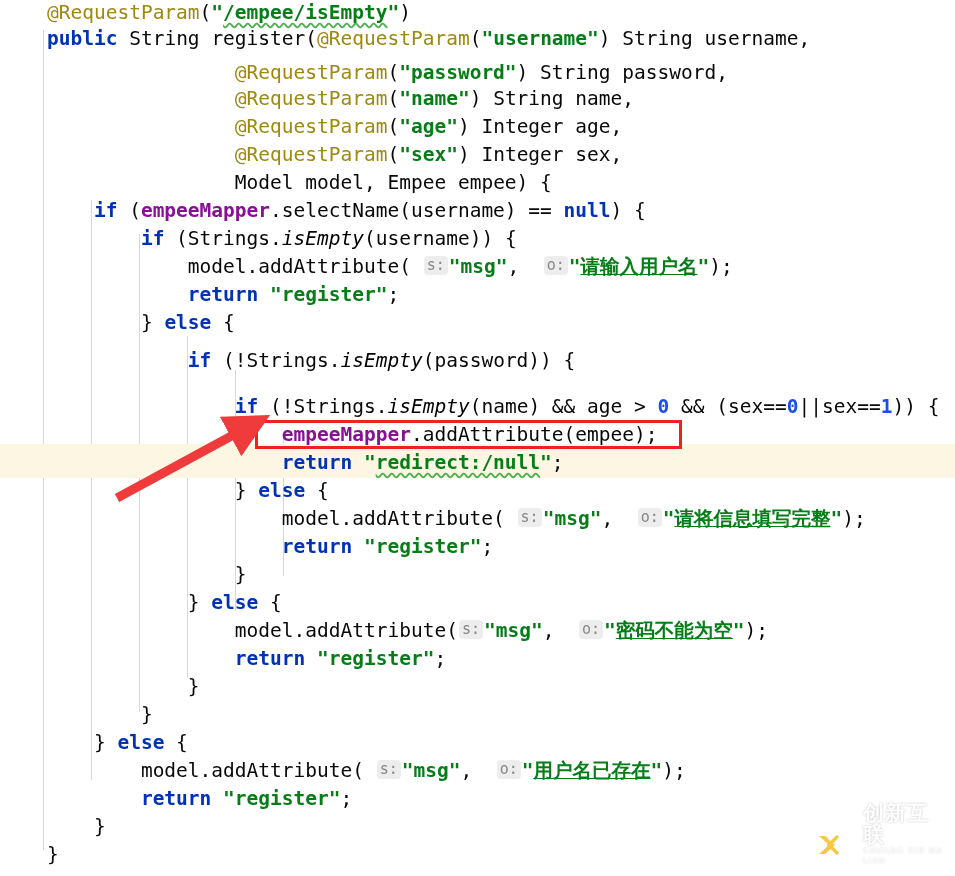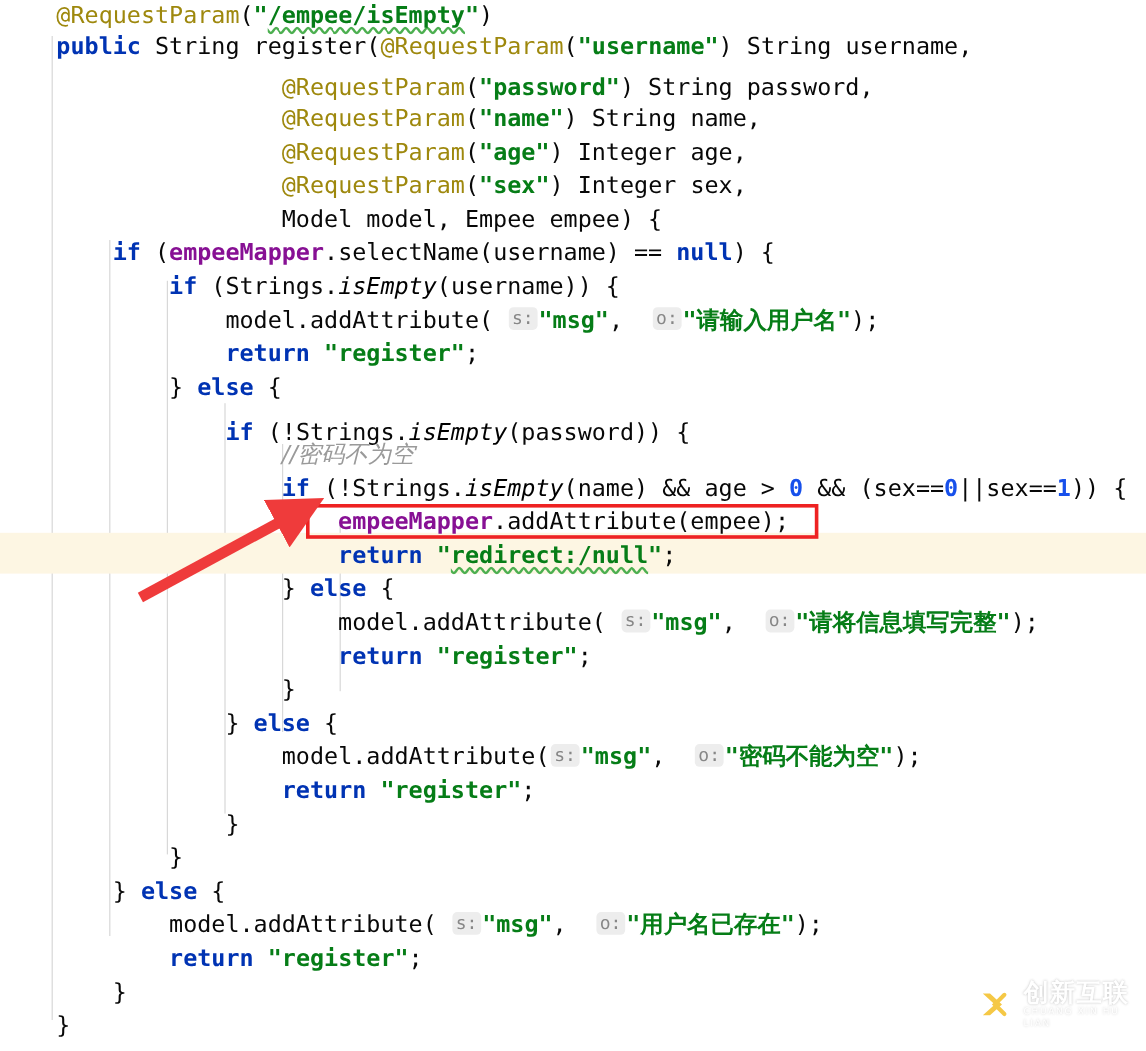--- a/index.html
+++ b/index.html
@@ -55,21 +55,21 @@
 
   
   .tok-annotation { color: #9e880d; }
   .tok-keyword    { color: #0033b3; font-weight: bold; }
   .tok-string     { color: #067d17; font-weight: bold; }
   .tok-plain      { color: #080808; }
   .tok-field      { color: #871094; font-weight: bold; }
   .tok-static     { color: #000000; font-style: italic; }
   .tok-number     { color: #1750eb; font-weight: bold; }
   .tok-comment    { color: #9a9a9a; font-style: italic; }
-  .tok-cjk        { font-family: "DejaVu Sans", "Liberation Sans", sans-serif; font-weight: bold; }
+  .tok-cjk        { font-family: "DejaVu Sans", "Liberation Sans", sans-serif; font-weight: bold; text-decoration: underline; }
   .tok-cjk-comment{ font-family: "DejaVu Sans", "Liberation Sans", sans-serif; font-style: italic; }
 
   
   .squiggle {
     text-decoration: underline wavy #4caf50;
     text-decoration-skip-ink: none;
     text-underline-offset: 3px;
   }
 
   
@@ -109,22 +109,23 @@
   }
 
   
   #watermark {
     position: absolute;
     right: 8px;
     bottom: 10px;
     width: 140px;
     height: 50px;
     display: flex;
-    align-items: flex-start;
+    align-items: flex-end;
     opacity: 0.9;
+    gap: 10px;
   }
   #watermark .wm-logo {
     width: 42px;
     height: 42px;
     position: relative;
     flex: none;
   }
   #watermark .wm-text {
     margin-left: 4px;
     display: flex;
@@ -182,21 +183,20 @@
   <div class="code-line" style="top:222px;"><span>            </span><span class="tok-keyword">if</span><span class="tok-plain"> (</span><span class="tok-plain">Strings</span><span class="tok-plain">.</span><span class="tok-static">isEmpty</span><span class="tok-plain">(</span><span class="tok-plain">username</span><span class="tok-plain">)) {</span></div>
 
   <div class="code-line" style="top:250px;"><span>                </span><span class="tok-plain">model</span><span class="tok-plain">.</span><span class="tok-plain">addAttribute</span><span class="tok-plain">( </span><span class="hint">s:</span><span class="tok-string">"</span><span class="tok-string">msg</span><span class="tok-string">"</span><span class="tok-plain">,  </span><span class="hint">o:</span><span class="tok-string">"</span><span class="tok-string tok-cjk">请输入用户名</span><span class="tok-string">"</span><span class="tok-plain">);</span></div>
 
   <div class="code-line" style="top:278px;"><span>                </span><span class="tok-keyword">return</span><span class="tok-plain"> </span><span class="tok-string">"</span><span class="tok-string">register</span><span class="tok-string">"</span><span class="tok-plain">;</span></div>
 
   <div class="code-line" style="top:306px;"><span>            </span><span class="tok-plain">} </span><span class="tok-keyword">else</span><span class="tok-plain"> {</span></div>
 
   <div class="code-line" style="top:344px;"><span>                </span><span class="tok-keyword">if</span><span class="tok-plain"> (!</span><span class="tok-plain">Strings</span><span class="tok-plain">.</span><span class="tok-static">isEmpty</span><span class="tok-plain">(</span><span class="tok-plain">password</span><span class="tok-plain">)) {</span></div>
 
-  <div class="code-line" style="top:362px;"><span>                    </span><span class="tok-comment tok-cjk-comment">//密码不为空</span></div>
 
   <div class="code-line" style="top:390px;"><span>                    </span><span class="tok-keyword">if</span><span class="tok-plain"> (!</span><span class="tok-plain">Strings</span><span class="tok-plain">.</span><span class="tok-static">isEmpty</span><span class="tok-plain">(</span><span class="tok-plain">name</span><span class="tok-plain">) &amp;&amp; </span><span class="tok-plain">age</span><span class="tok-plain"> &gt; </span><span class="tok-number">0</span><span class="tok-plain"> &amp;&amp; (</span><span class="tok-plain">sex</span><span class="tok-plain">==</span><span class="tok-number">0</span><span class="tok-plain">||</span><span class="tok-plain">sex</span><span class="tok-plain">==</span><span class="tok-number">1</span><span class="tok-plain">)) {</span></div>
 
   <div class="code-line" style="top:418px;"><span>                        </span><span class="tok-field">empeeMapper</span><span class="tok-plain">.</span><span class="tok-plain">addAttribute</span><span class="tok-plain">(</span><span class="tok-plain">empee</span><span class="tok-plain">);</span></div>
 
   <div class="code-line" style="top:446px;"><span>                        </span><span class="tok-keyword">return</span><span class="tok-plain"> </span><span class="tok-string">"</span><span class="tok-string squiggle">redirect:/null</span><span class="tok-string">"</span><span class="tok-plain">;</span></div>
 
   <div class="code-line" style="top:474px;"><span>                    </span><span class="tok-plain">} </span><span class="tok-keyword">else</span><span class="tok-plain"> {</span></div>
 
   <div class="code-line" style="top:502px;"><span>                        </span><span class="tok-plain">model</span><span class="tok-plain">.</span><span class="tok-plain">addAttribute</span><span class="tok-plain">( </span><span class="hint">s:</span><span class="tok-string">"</span><span class="tok-string">msg</span><span class="tok-string">"</span><span class="tok-plain">,  </span><span class="hint">o:</span><span class="tok-string">"</span><span class="tok-string tok-cjk">请将信息填写完整</span><span class="tok-string">"</span><span class="tok-plain">);</span></div>

